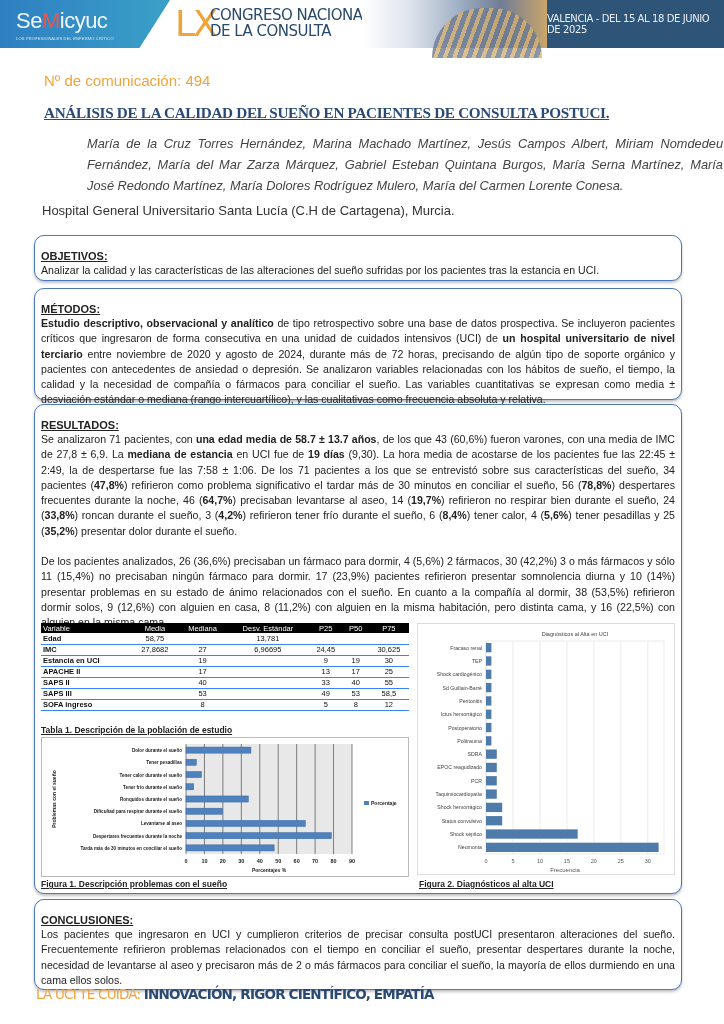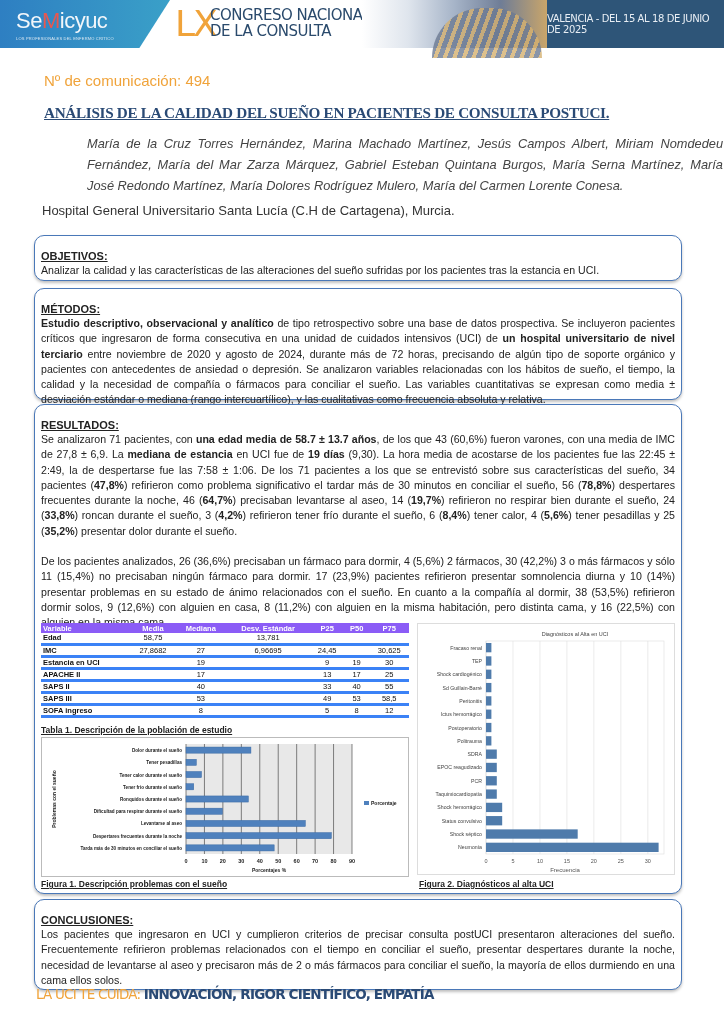--- a/index.html
+++ b/index.html
@@ -27,23 +27,23 @@
   .box p { font-size: 10.6px; line-height: 15.3px; color: #222; text-align: justify; }
   .box p b { font-weight: bold; }
 
   #obj { top: 235px; height: 46px; }
   #met { top: 288px; height: 112px; }
   #res { top: 404px; height: 490px; }
   #con { top: 899px; height: 91px; }
 
   
   .tbl { position: absolute; left: 6px; top: 218px; border-collapse: collapse; font-size: 7.5px; width: 368px; }
-  .tbl th { background: #8b5cf6; color: #fff; font-weight: bold; height: 10px; padding: 0 2px; text-align: center; }
+  .tbl th { background: #000000; color: #fff; font-weight: normal; height: 10px; padding: 0 2px; text-align: center; }
   .tbl th:first-child { text-align: left; }
-  .tbl td { height: 11px; padding: 0 2px; border-bottom: 3px solid #3b82f6; text-align: center; color: #111; }
+  .tbl td { height: 11px; padding: 0 2px; border-bottom: 1px solid #3b82f6; text-align: center; color: #111; }
   .tbl td:first-child { text-align: left; font-weight: bold; }
   .tbl-cap { position: absolute; left: 6px; top: 320px; font-size: 8.5px; font-weight: bold; text-decoration: underline; color: #222; }
 
   .fig1 { position: absolute; left: 6px; top: 332px; width: 368px; height: 140px; border: 1px solid #bbb; background: #fff; }
   .fig1-cap { position: absolute; left: 6px; top: 474px; font-size: 8.5px; font-weight: bold; text-decoration: underline; color: #222; }
   .fig2 { position: absolute; left: 382px; top: 218px; width: 258px; height: 252px; border: 1px solid #ddd; background: #fff; }
   .fig2-cap { position: absolute; left: 384px; top: 474px; font-size: 8.5px; font-weight: bold; text-decoration: underline; color: #222; }
 
   svg text { font-family: "Liberation Sans", sans-serif; }
 

